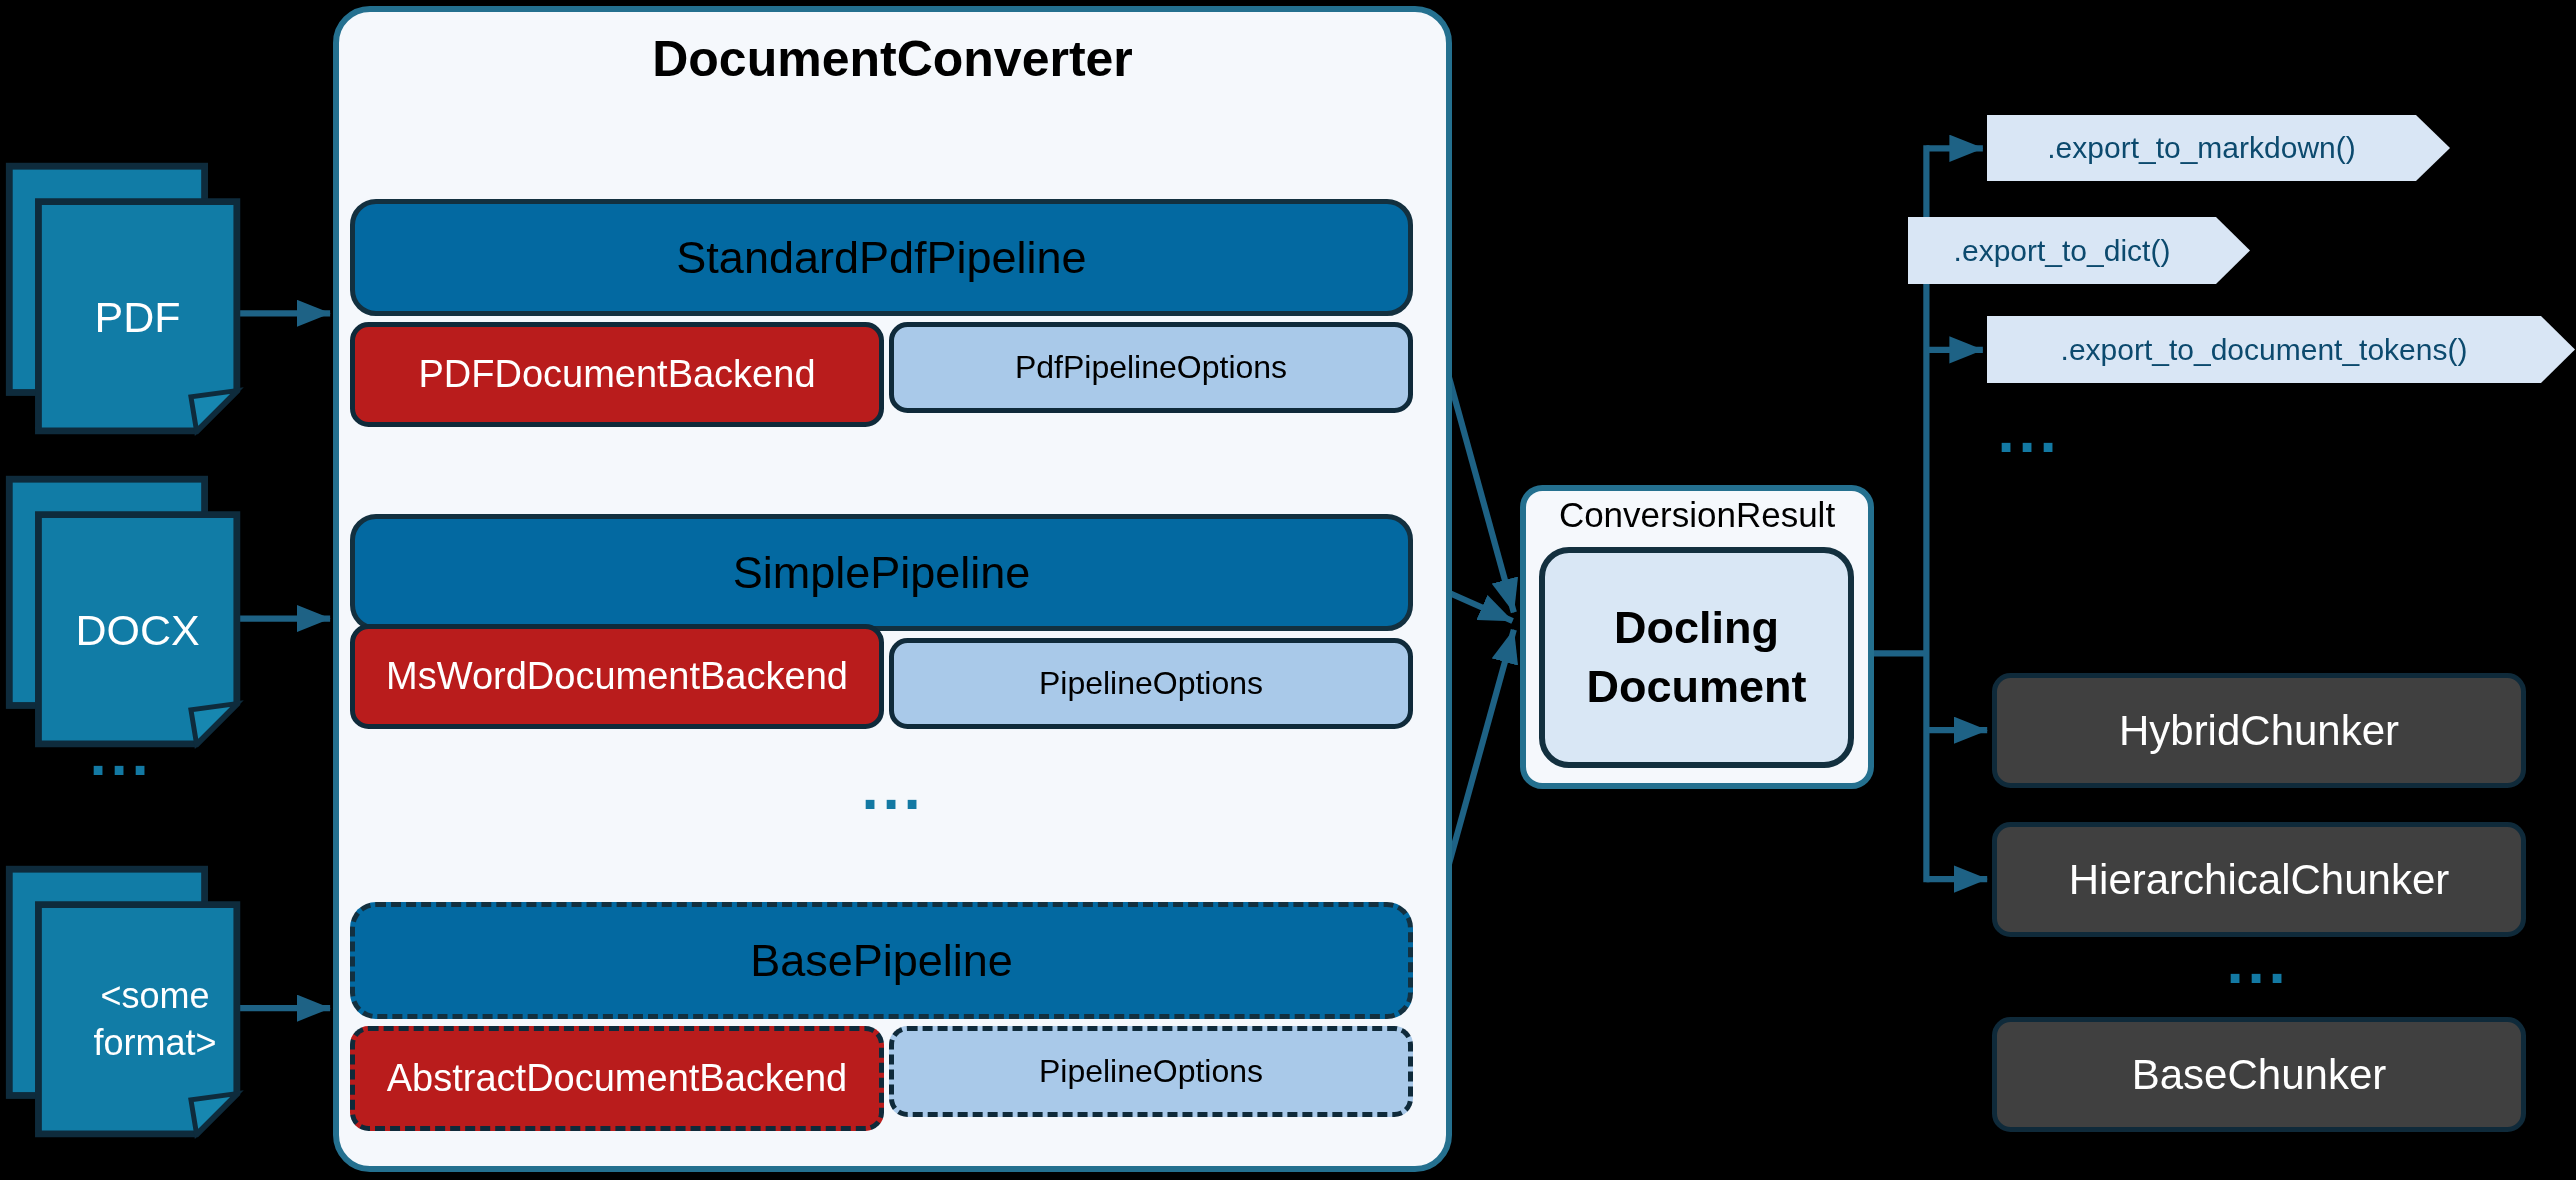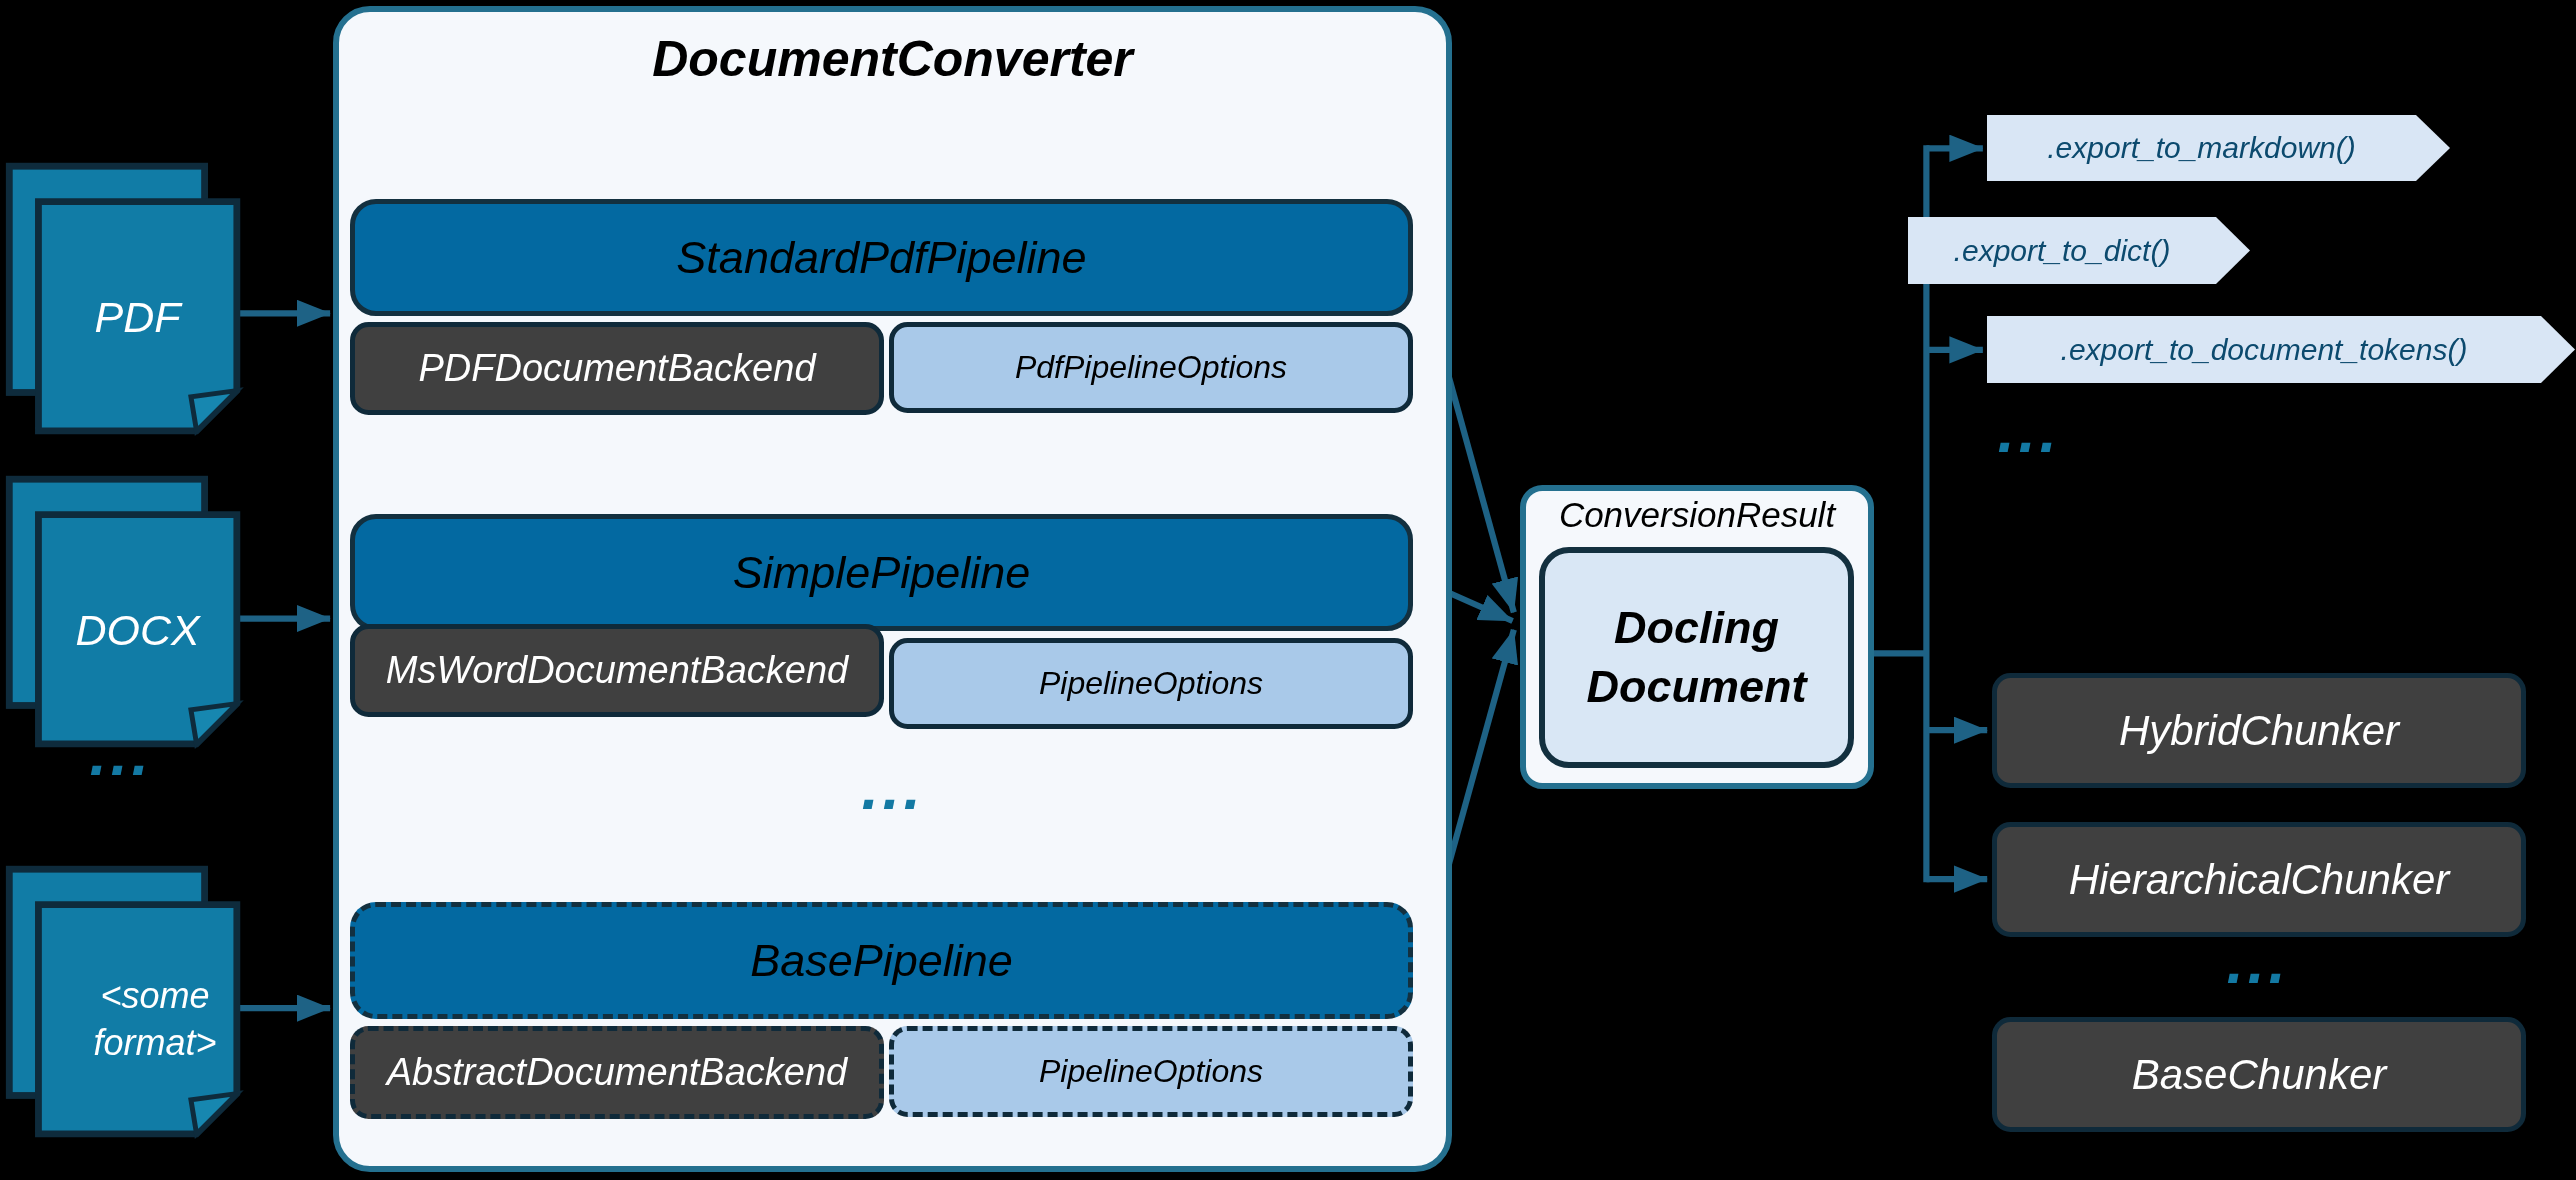--- a/index.html
+++ b/index.html
@@ -5,21 +5,20 @@
   html, body {
     margin: 0; padding: 0;
     background: #000000;
     font-family: "Liberation Sans", sans-serif;
   }
   #canvas {
     position: relative;
     width: 2576px; height: 1180px;
     background: #000000;
     overflow: hidden;
-    font-style: italic;
   }
   .abs { position: absolute; box-sizing: border-box; }
 
   
   svg.arrows { position: absolute; left: 0; top: 0; }
   .arr { stroke: #1E6285; stroke-width: 10; fill: none; }
   .trunk { stroke: #1E6285; stroke-width: 10; fill: none; stroke-linecap: square; }
 
   
   .doc { position: absolute; width: 242px; height: 279px; }
@@ -48,22 +47,22 @@
   
   .pipebox {
     left: 350px; width: 1063px; height: 117px;
     background: #0369a1;
     border: 5.6px solid #13303F;
     border-radius: 26px;
     display: flex; align-items: center; justify-content: center;
     font-size: 45px; color: #000000;
   }
   .backend {
-    left: 350px; width: 534px; height: 93px;
-    background: #404040;
+    left: 350px; width: 534px; height: 105px;
+    background: #b91c1c;
     border: 5.6px solid #0F2A3A;
     border-radius: 18.6px;
     display: flex; align-items: center; justify-content: center;
     font-size: 38px; color: #FFFFFF;
   }
   .options {
     left: 889px; width: 524px; height: 91px;
     background: #A9C9E9;
     border: 5.6px solid #0F2A3A;
     border-radius: 18.6px;

